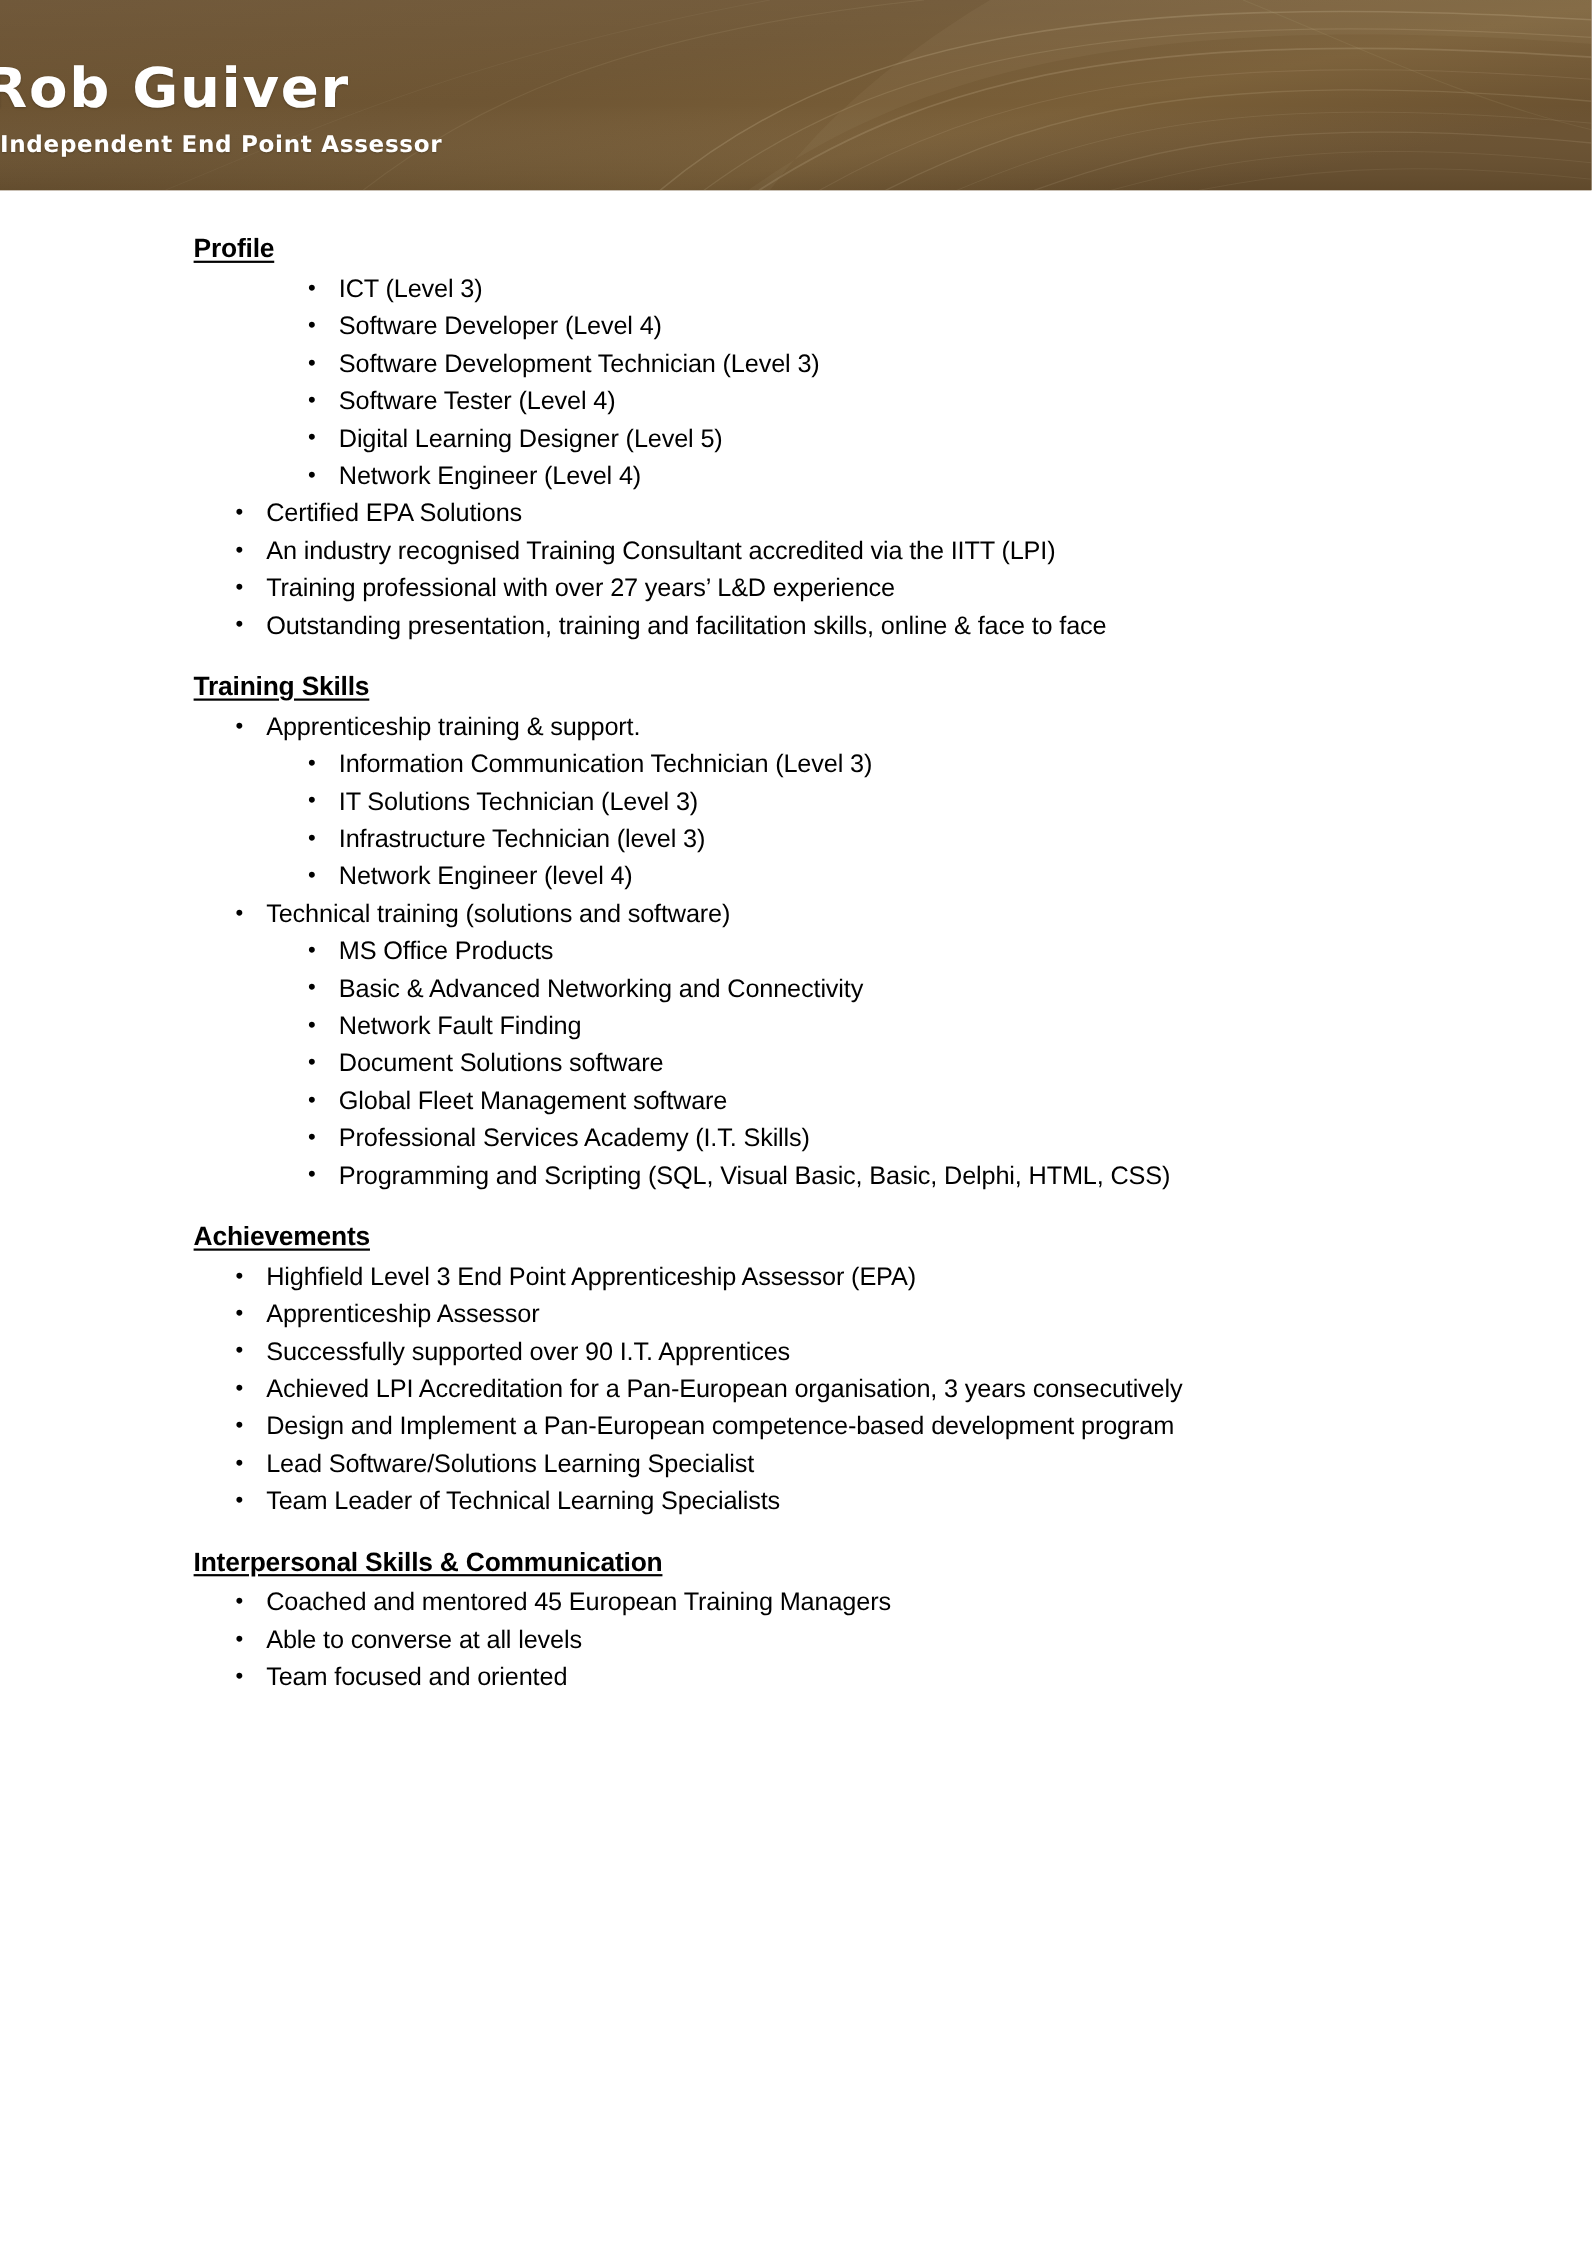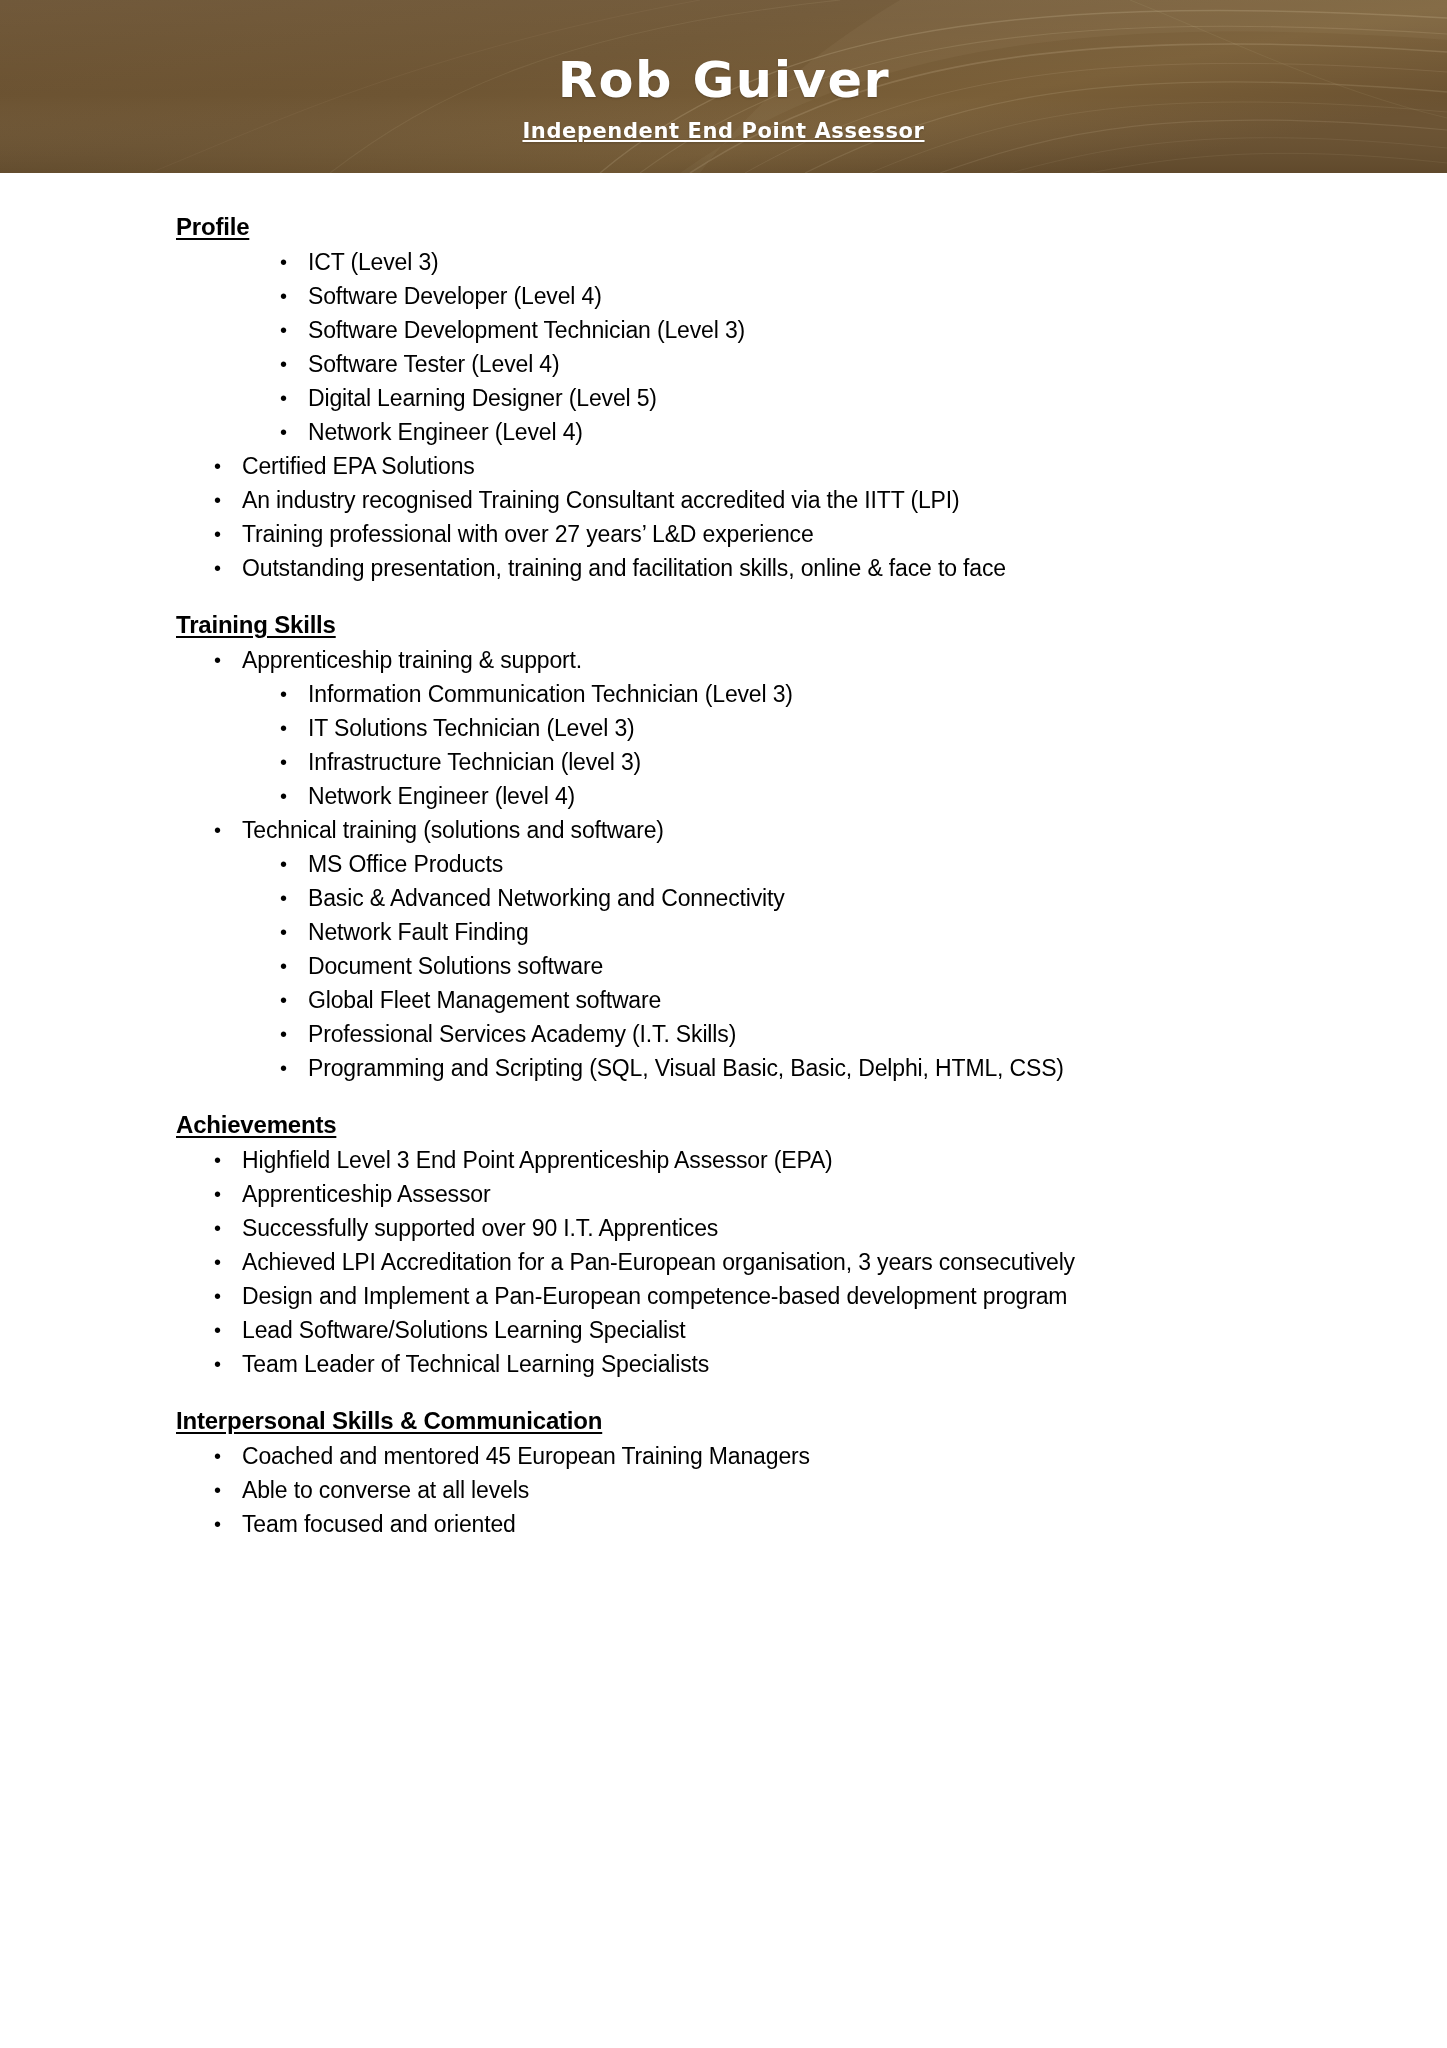--- a/index.html
+++ b/index.html
@@ -29,21 +29,20 @@
     inset: 0;
     width: 100%;
     height: 100%;
     display: block;
   }
   .banner-text {
     position: absolute;
     inset: 0;
     display: flex;
     flex-direction: column;
-    align-items: center;
     justify-content: center;
     z-index: 5;
     padding-top: 4px;
     margin-top: 20px;
   }
   .banner-title {
     font-family: "DejaVu Sans", sans-serif;
     font-size: 50px;
     font-weight: bold;
     letter-spacing: 1.5px;
@@ -53,21 +52,20 @@
     text-shadow: 0 1px 2px rgba(0,0,0,0.25);
   }
   .banner-subtitle {
     font-family: "DejaVu Sans", sans-serif;
     font-size: 21px;
     font-weight: bold;
     letter-spacing: 0.6px;
     color: #ffffff;
     margin-top: 12px;
     text-shadow: 0 1px 2px rgba(0,0,0,0.22);
-    text-decoration: underline;
   }
 
   
   .doc {
     position: relative;
     padding: 0 0 0 0;
   }
   .content {
     padding-top: 40px;
     padding-left: 176px;

